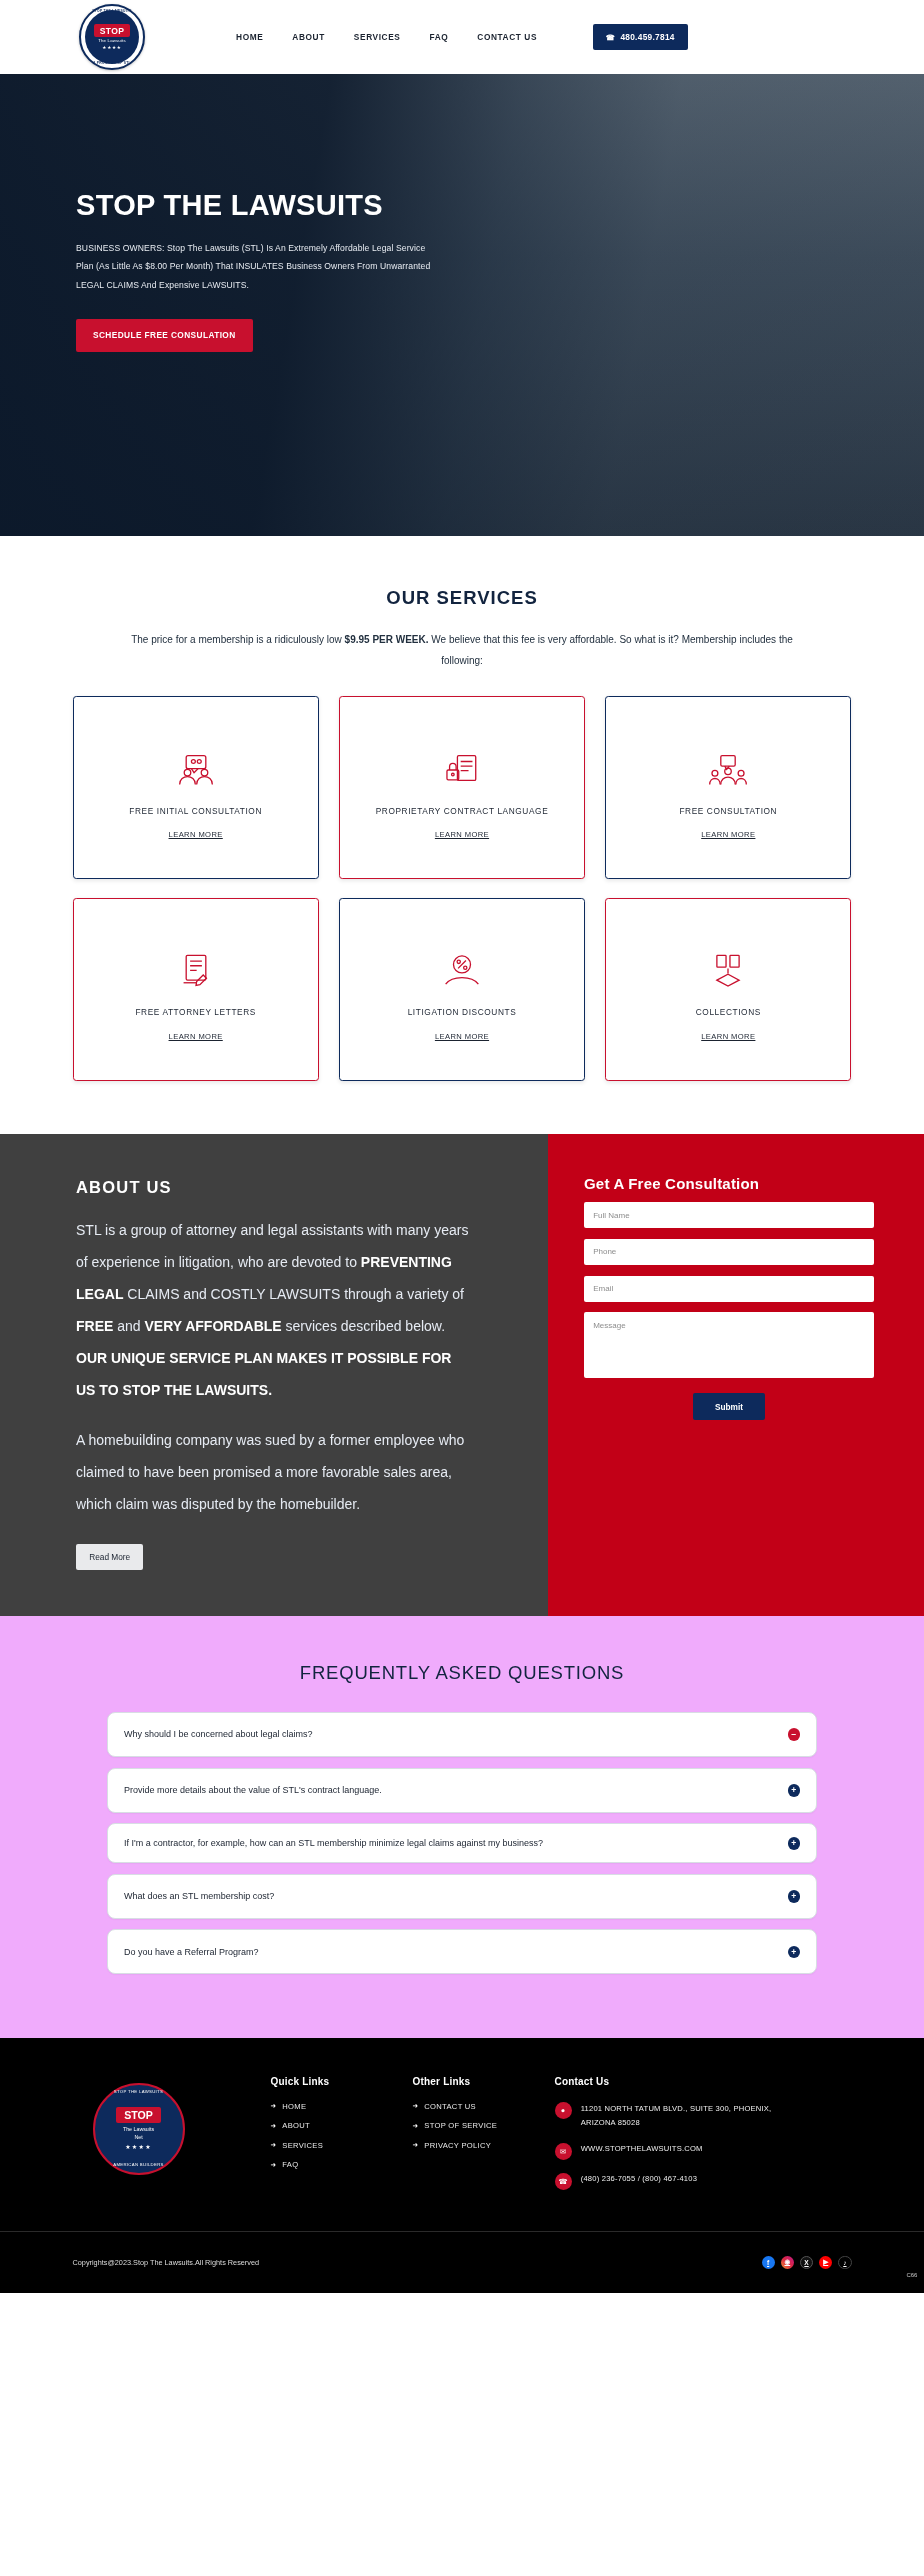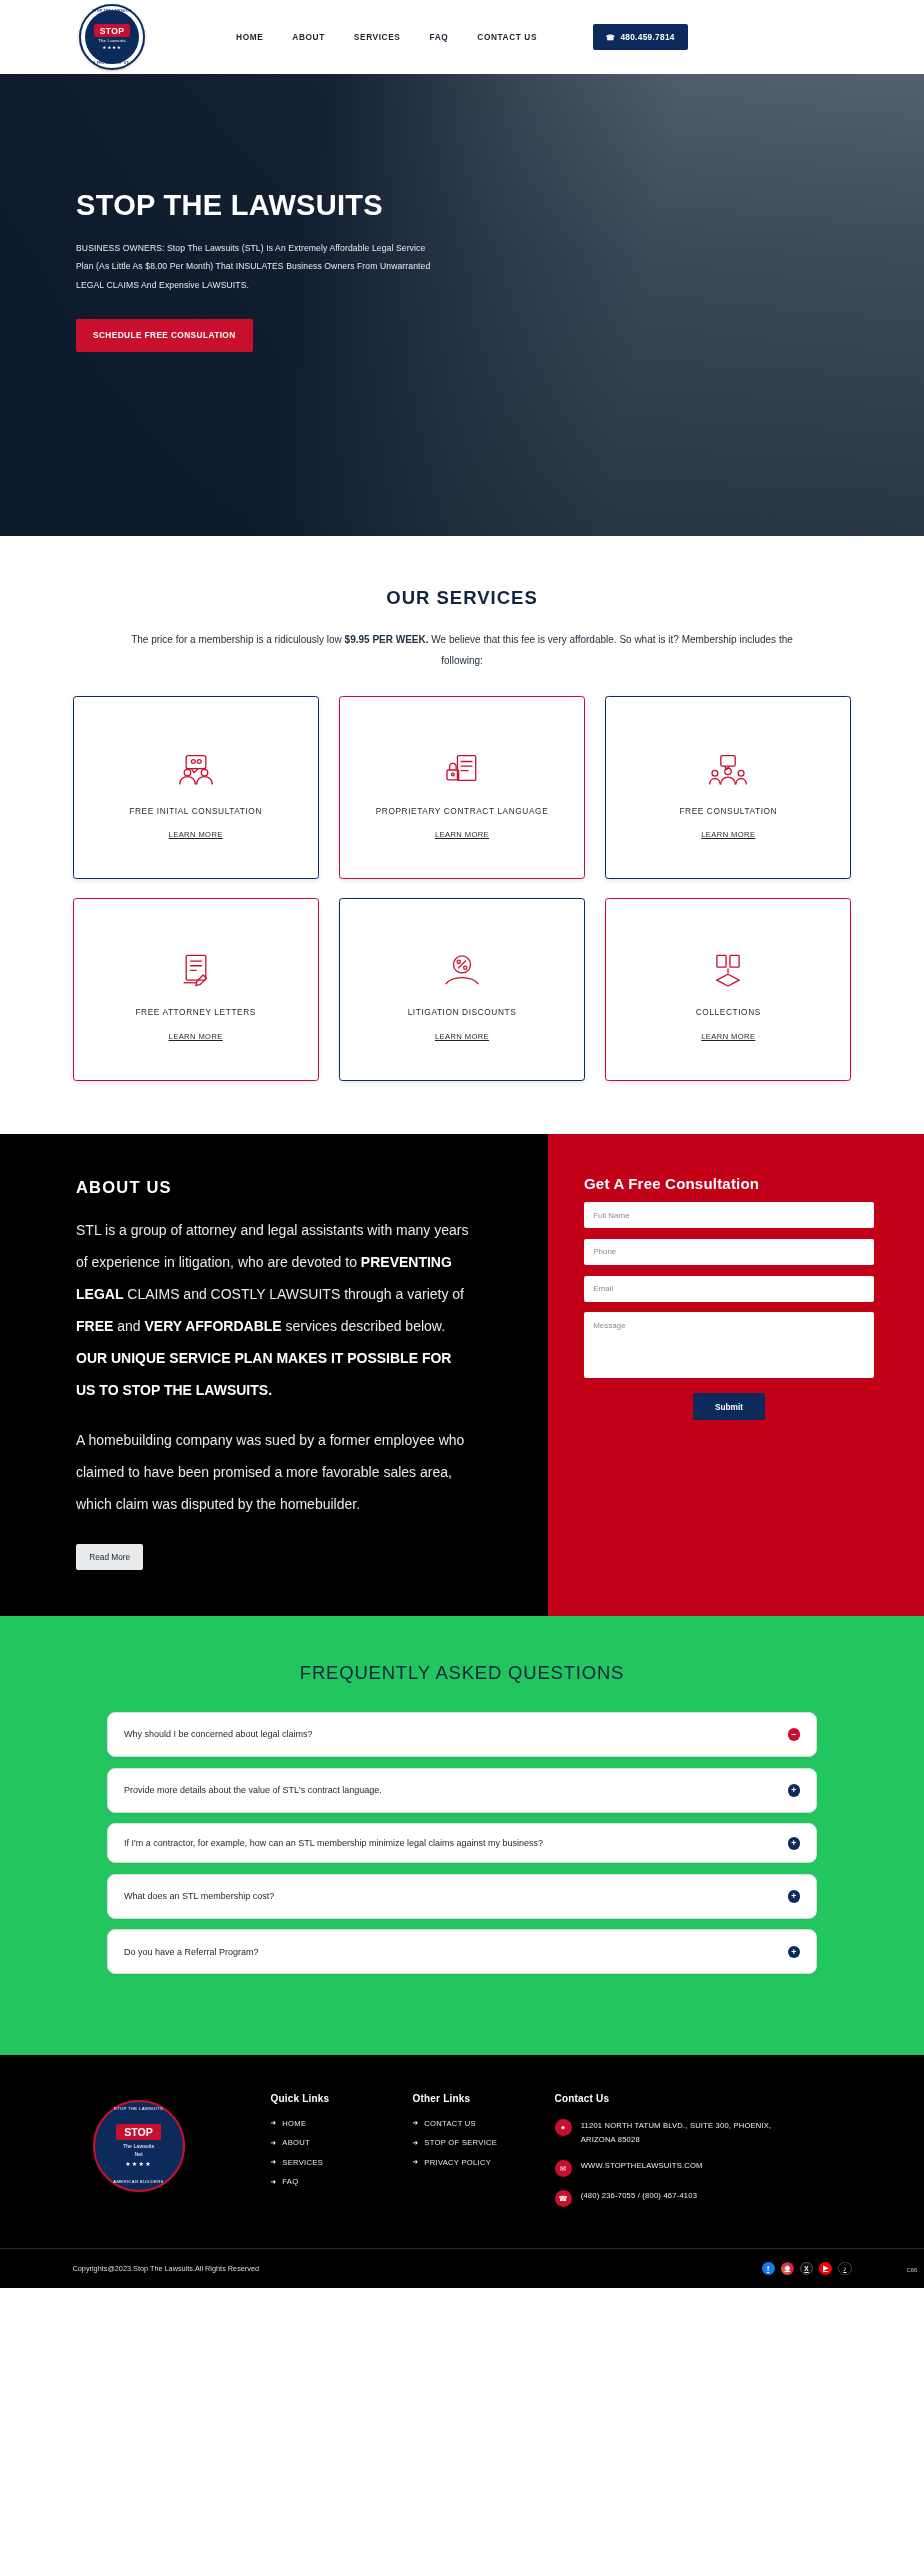--- a/index.html
+++ b/index.html
@@ -180,21 +180,21 @@
     text-align: center; color: #1b2330; line-height: 1.9;
   }
   .card-link {
     margin-top: 10.6px; font-size: 7.6px; letter-spacing: 0.4px;
     color: #1b2330; text-decoration: underline; cursor: pointer;
   }
 
   
   .about-row { display: flex; width: 924px; }
   .about {
-    background: #000000; color: #fff;
+    background: #404040; color: #fff;
     width: 548px; padding: 44px 79px 46px 76px;
   }
   .about h2 {
     font-size: 16.5px; letter-spacing: 1.2px; font-weight: bold;
   }
   .about p {
     margin-top: 17px; font-size: 14px; line-height: 2.3; color: #e6ebf3;
   }
   .about p b { color: #ffffff; font-weight: bold; }
   .read-more {
@@ -217,21 +217,21 @@
   .fld::placeholder { color: #8d8d8d; }
   textarea.fld { height: 66px; resize: none; margin-top: 10.6px; }
   .submit-wrap { text-align: center; margin-top: 14.5px; }
   .submit {
     background: #0d2a5c; color: #fff; border: none;
     font-size: 8.3px; font-weight: bold; padding: 8.6px 22.4px; border-radius: 2px;
     cursor: pointer;
   }
 
   
-  .faq { background: #22c55e; padding: 46px 0 70px; }
+  .faq { background: #f0abfc; padding: 46px 0 53px; }
   .faq h2 {
     text-align: center; font-size: 18.5px; letter-spacing: 0.8px;
     font-weight: normal; color: #12243f;
   }
   .faq-list { width: 710px; margin: 28px auto 0; }
   .faq-item {
     border: 0.7px solid #d8dde4; border-radius: 8px; margin-bottom: 10.6px;
     background: #fff; box-shadow: 0 0.7px 1.3px rgba(0,0,0,.04);
   }
   .faq-q {
@@ -283,21 +283,21 @@
     width: 17px; height: 17px; border-radius: 50%; background: #c8102e;
     color: #fff; font-size: 7.3px; display: flex; align-items: center; justify-content: center;
     flex: 0 0 17px; margin-top: 0.7px;
   }
   .c-text { font-size: 7.6px; line-height: 1.9; color: #efefef; max-width: 198px; letter-spacing: 0.2px; }
   .footer-bottom {
     margin-top: 29px; border-top: 0.7px solid #2a2a2a;
     padding: 12px 0;
   }
   .fb-inner {
-    width: 779px; margin: 1px auto; display: flex; align-items: center; justify-content: space-between;
+    width: 779px; margin: 12px auto; display: flex; align-items: center; justify-content: space-between;
   }
   .copyright { font-size: 7.3px; color: #dcdcdc; }
   .socials { display: flex; gap: 6px; }
   .soc {
     width: 13.2px; height: 13.2px; border-radius: 50%;
     display: flex; align-items: center; justify-content: center;
     font-size: 6.6px; color: #fff; font-weight: bold;
   }
   .soc.fb { background: #1877f2; }
   .soc.ig { background: linear-gradient(45deg,#f09433,#dc2743,#bc1888); }

